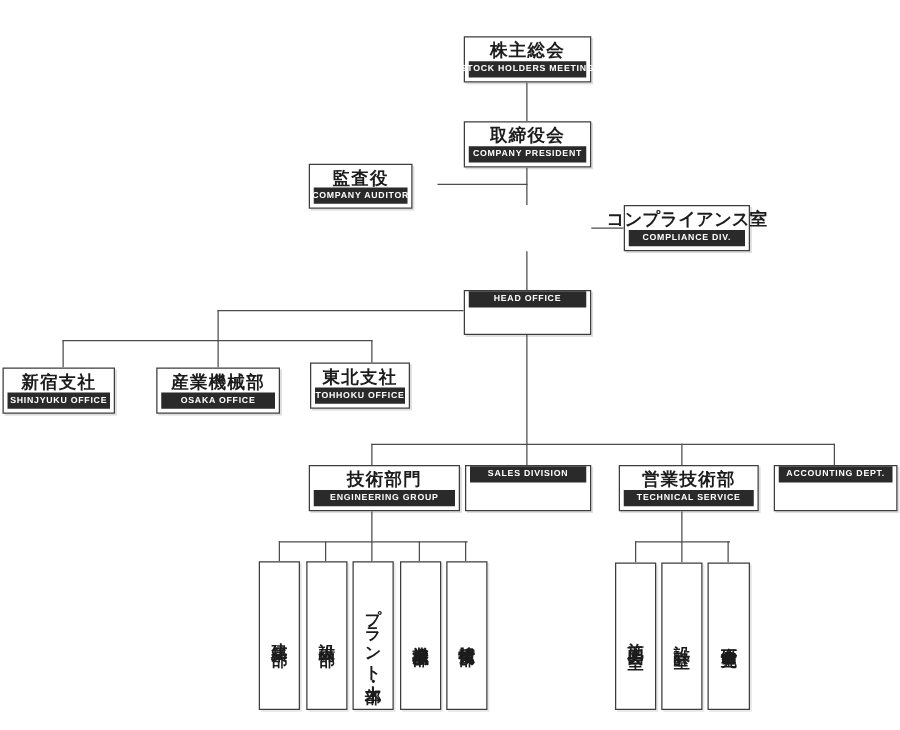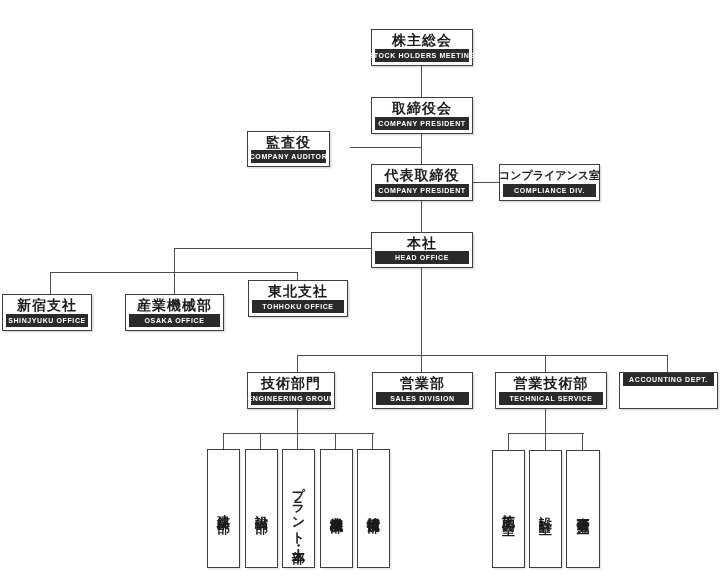--- a/index.html
+++ b/index.html
@@ -11,21 +11,21 @@
   .node{
     position:absolute;background:#ffffff;border:1.5px solid #3d3d3d;
     box-sizing:border-box;display:flex;flex-direction:column;
     box-shadow:1.5px 1.5px 0 rgba(70,70,70,.18);
   }
   .node .jp{
     flex:1;display:flex;align-items:center;justify-content:center;
     font-size:14px;font-weight:600;color:#1c1c1c;letter-spacing:1px;
     white-space:nowrap;line-height:1;padding-top:1px;
   }
-  .node .jp.jp-tight{font-size:11px;letter-spacing:0;}
+  .node .jp.jp-tight{font-size:14px;letter-spacing:0;}
   .node .en{
     height:13px;margin:0 3px 3px 3px;background:#2a2a2a;color:#ffffff;
     font-size:7px;font-weight:bold;letter-spacing:.6px;
     display:flex;align-items:center;justify-content:center;
     white-space:nowrap;line-height:1;
   }
   
   .vnode{
     position:absolute;background:#ffffff;border:1.5px solid #3d3d3d;
     box-sizing:border-box;display:flex;align-items:center;justify-content:center;
@@ -82,57 +82,51 @@
   <div class="node" style="left:371px;top:97px;width:102px;height:37px">
     <div class="jp">取締役会</div>
     <div class="en">COMPANY PRESIDENT</div>
   </div>
 
   <div class="node" style="left:247px;top:131px;width:83px;height:36px">
     <div class="jp">監査役</div>
     <div class="en">COMPANY AUDITOR</div>
   </div>
 
-  <div class="node" style="left:371px;top:164px;width:102px;height:37px">
-    <div class="jp">代表取締役</div>
-    <div class="en">COMPANY PRESIDENT</div>
-  </div>
 
   <div class="node" style="left:499px;top:164px;width:101px;height:37px">
     <div class="jp jp-tight">コンプライアンス室</div>
     <div class="en">COMPLIANCE DIV.</div>
   </div>
 
   <div class="node" style="left:371px;top:232px;width:102px;height:36px">
-    <div class="jp">本社</div>
     <div class="en">HEAD OFFICE</div>
   </div>
 
   <div class="node" style="left:2px;top:294px;width:90px;height:37px">
     <div class="jp">新宿支社</div>
     <div class="en">SHINJYUKU OFFICE</div>
   </div>
 
   <div class="node" style="left:125px;top:294px;width:99px;height:37px">
     <div class="jp">産業機械部</div>
     <div class="en">OSAKA OFFICE</div>
   </div>
 
-  <div class="node" style="left:248px;top:280px;width:100px;height:37px">
+  <div class="node" style="left:248px;top:290px;width:80px;height:37px">
     <div class="jp">東北支社</div>
     <div class="en">TOHHOKU OFFICE</div>
   </div>
 
-  <div class="node" style="left:247px;top:372px;width:88px;height:37px">
+  <div class="node" style="left:247px;top:372px;width:121px;height:37px">
     <div class="jp">技術部門</div>
     <div class="en">ENGINEERING GROUP</div>
   </div>
 
   <div class="node" style="left:372px;top:372px;width:101px;height:37px">
-    <div class="jp">営業部</div>
     <div class="en">SALES DIVISION</div>
   </div>
 
   <div class="node" style="left:495px;top:372px;width:112px;height:37px">
     <div class="jp">営業技術部</div>
     <div class="en">TECHNICAL SERVICE</div>
   </div>
 
   <div class="node" style="left:619px;top:372px;width:99px;height:37px">
     <div class="en">ACCOUNTING DEPT.</div>

